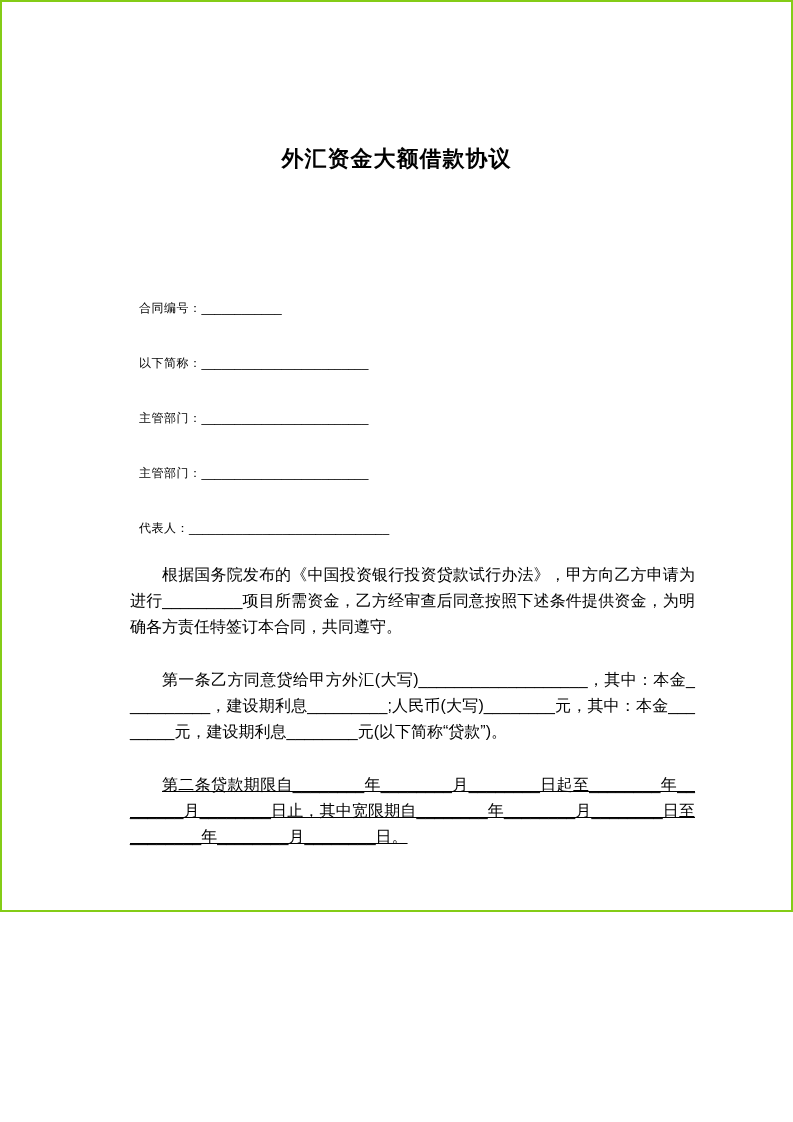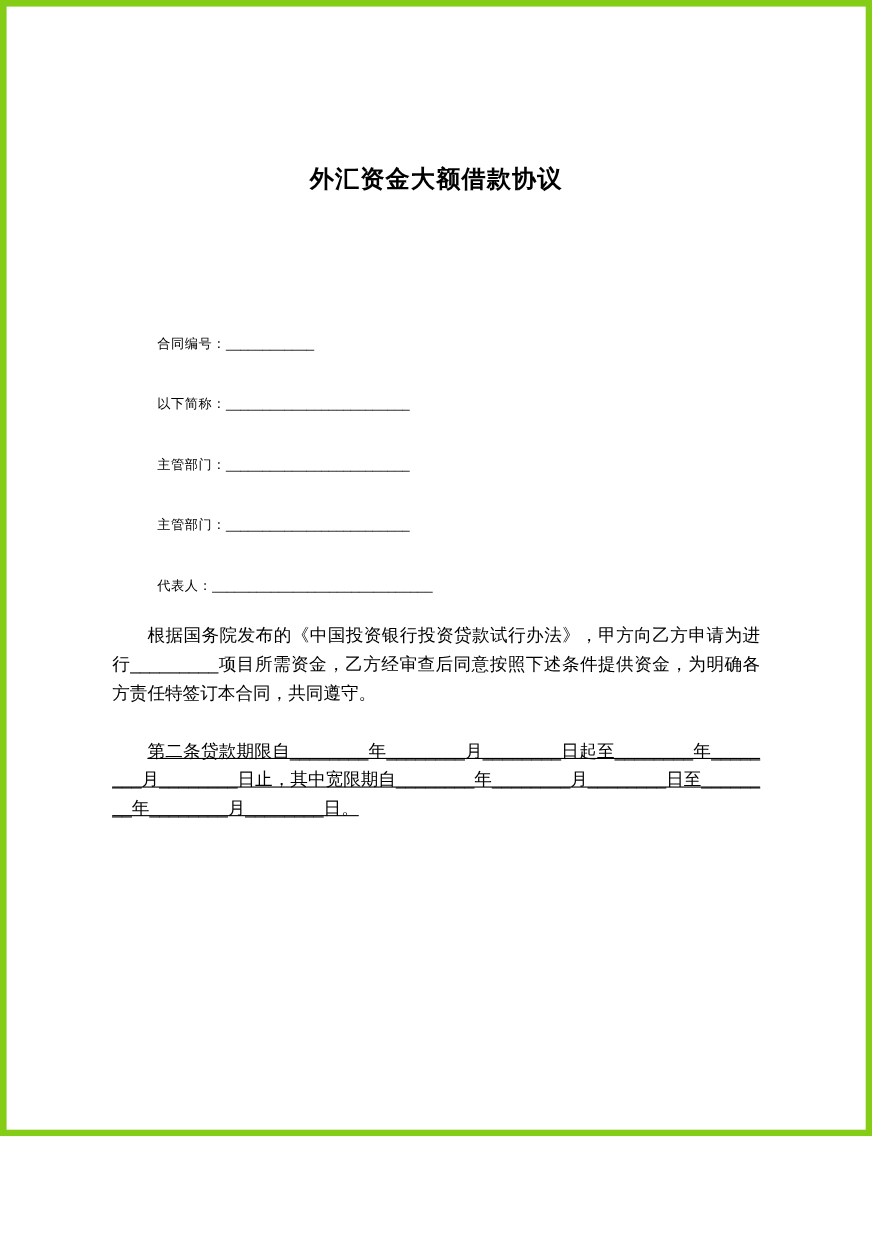--- a/index.html
+++ b/index.html
@@ -1,25 +1,25 @@
 <!DOCTYPE html>
 <html><head>
 <meta charset="utf-8">
 <style>
   html, body { margin: 0; padding: 0; background: #ffffff; }
   .page {
     position: relative;
     width: 793px;
-    height: 1033px;
+    height: 912px;
     margin: 0 auto;
     background: #ffffff;
     color: #000000;
     font-family: "Liberation Sans", "DejaVu Sans", sans-serif;
     box-sizing: border-box;
-    border: 6px solid #84cc16;
+    border: 2px solid #84cc16;
     overflow: hidden;
   }
   .content { padding: 0 96px; }
   .doc-title {
     margin: 142px 0 0 0;
     font-size: 22px;
     font-weight: 700;
     line-height: 30px;
     text-align: center;
     letter-spacing: 1px;
@@ -28,21 +28,21 @@
   .field-row {
     font-size: 12px;
     line-height: 26px;
     margin-bottom: 29px;
     padding-left: 41px;
     white-space: nowrap;
   }
   .fields .field-row:last-child { margin-bottom: 0; }
   .field-label { letter-spacing: 0.5px; }
   .field-blank { letter-spacing: 0; }
-  .paras { margin-top: 21px; }
+  .paras { margin-top: 21px; margin-left: 32px; }
   .para {
     font-size: 16px;
     line-height: 26px;
     margin: 0 0 27px 0;
     text-align: justify;
     text-indent: 2em;
     word-break: break-all;
   }
   .paras .para:last-child { margin-bottom: 0; text-decoration: underline; }
   .page-number {
@@ -77,19 +77,20 @@
       <div class="field-row">
         <span class="field-label">主管部门：</span><span class="field-blank">_________________________</span>
       </div>
       <div class="field-row">
         <span class="field-label">代表人：</span><span class="field-blank">______________________________</span>
       </div>
     </div>
 
     <div class="paras">
       <p class="para">根据国务院发布的《中国投资银行投资贷款试行办法》，甲方向乙方申请为进行_________项目所需资金，乙方经审查后同意按照下述条件提供资金，为明确各方责任特签订本合同，共同遵守。</p>
+      <p class="para">第一条乙方同意贷给甲方外汇(大写)___________________，其中：本金__________，建设期利息_________;人民币(大写)________元，其中：本金________元，建设期利息________元(以下简称“贷款”)。</p>
       <p class="para">第二条贷款期限自________年________月________日起至________年________月________日止，其中宽限期自________年________月________日至________年________月________日。</p>
     </div>
 
   </div>
 
   <div class="page-number">1</div>
 </div>
 
 </body></html>

